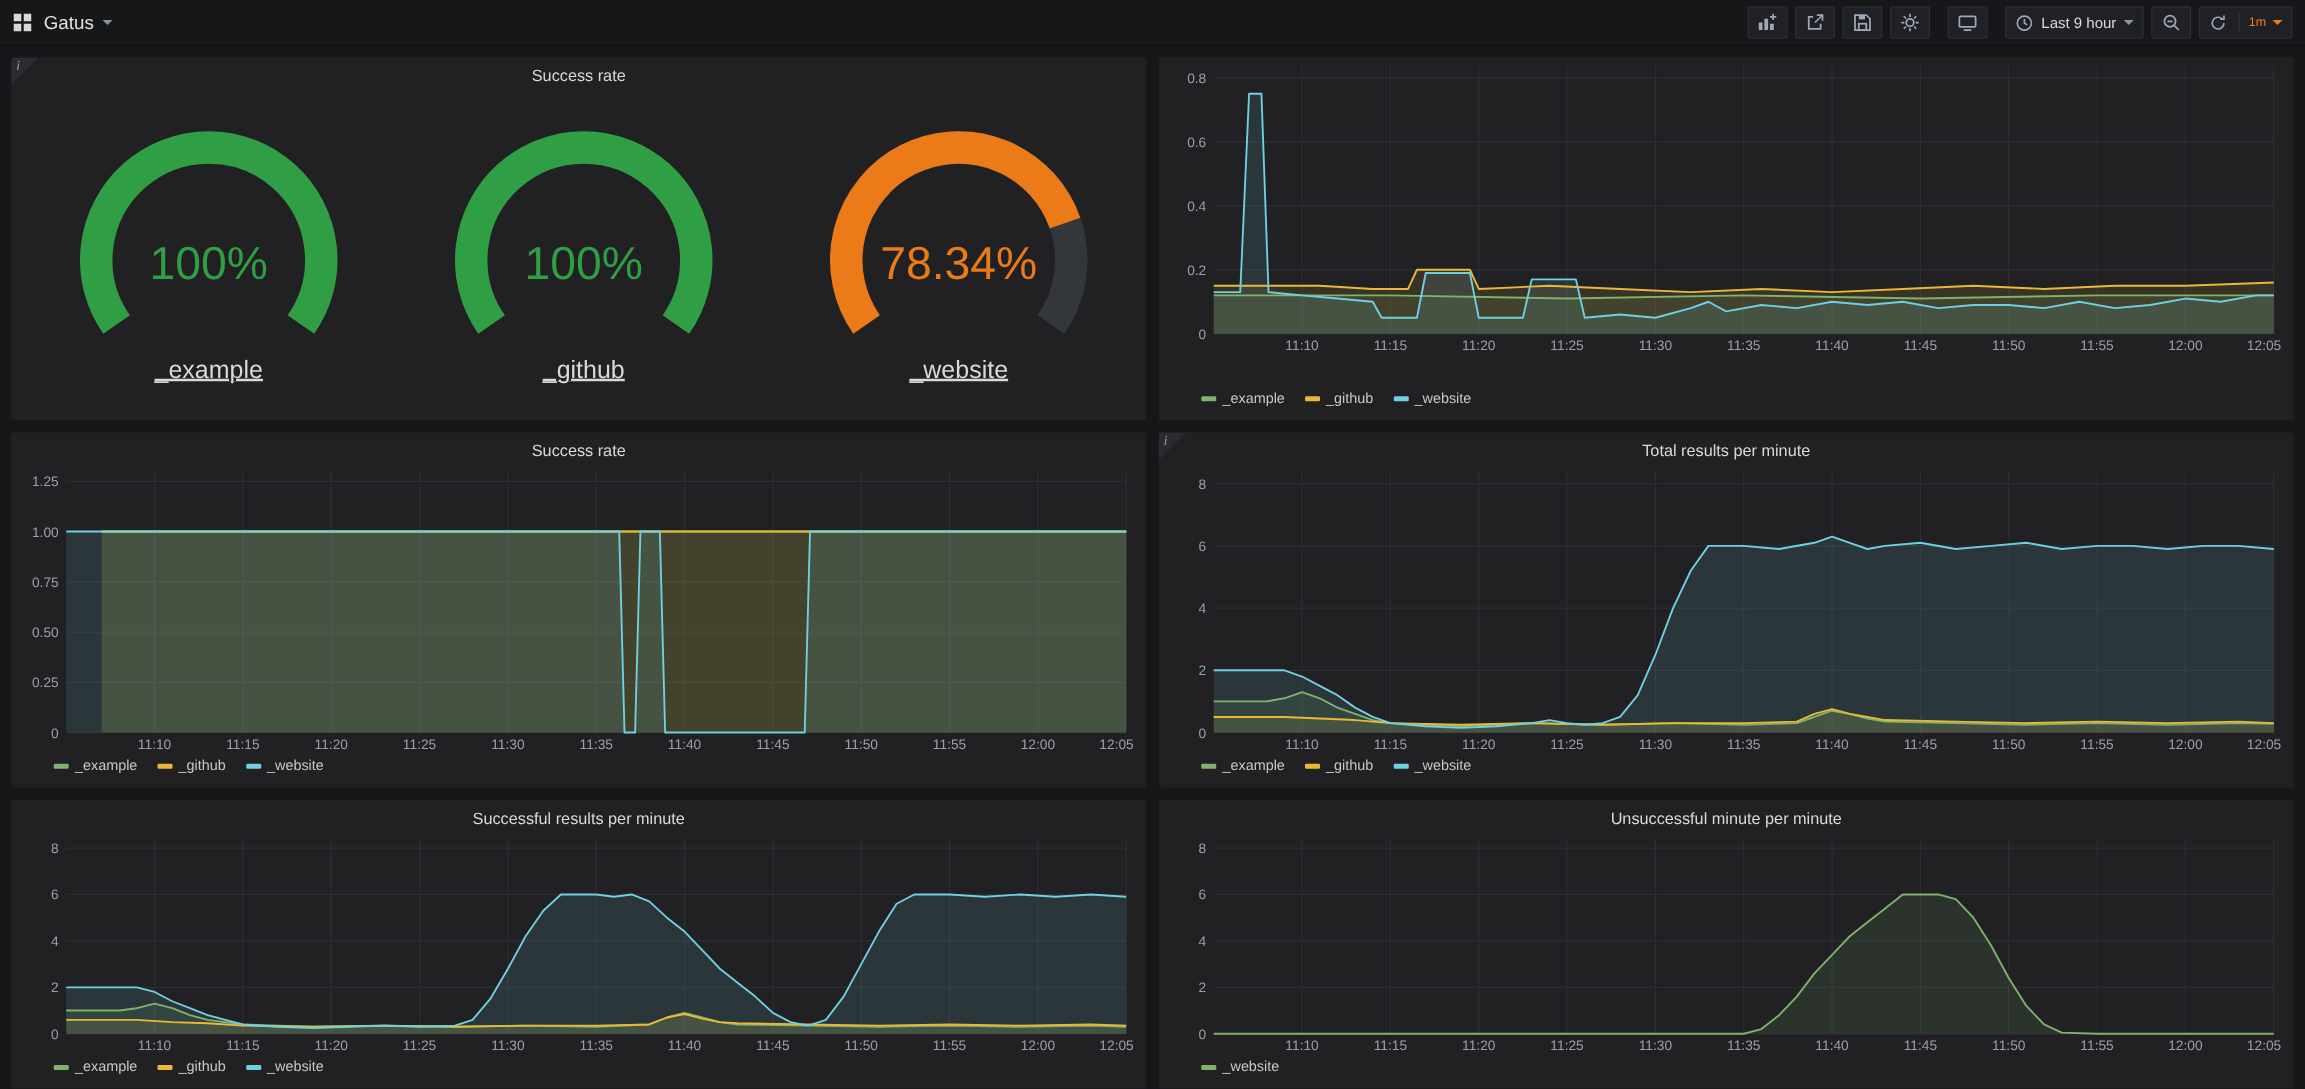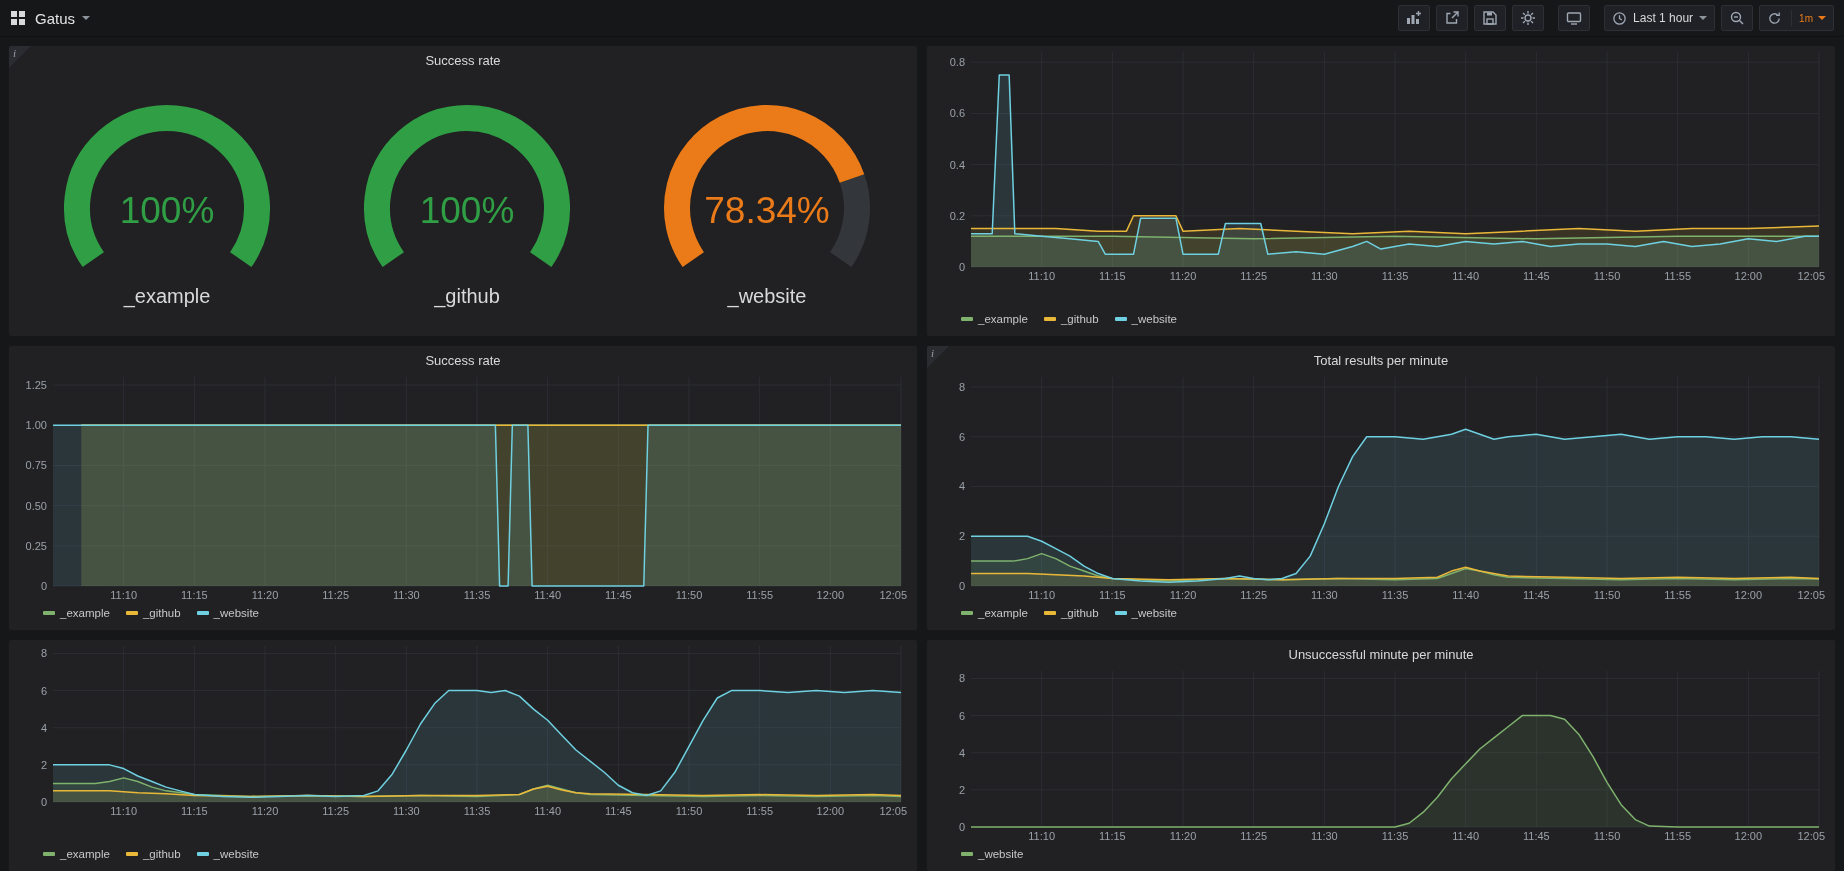--- a/index.html
+++ b/index.html
@@ -32,21 +32,21 @@
   .legend{flex:0 0 18px;display:flex;gap:16px;align-items:center;
     padding:1px 4px 4px 26px;font-size:11.5px;color:#c7c8c9;}
   .legend-item{display:flex;align-items:center;cursor:pointer;}
   .legend-dash{display:inline-block;width:12px;height:4px;margin-right:5px;border-radius:1px;}
   .corner-tri{position:absolute;top:0;left:0;width:0;height:0;
     border-top:22px solid #2a2c31;border-right:22px solid transparent;cursor:pointer;z-index:2;}
   .corner-tri span{position:absolute;top:-21px;left:4px;font-size:11px;font-style:italic;
     font-family:"Liberation Serif",serif;color:#9aa0a6;}
   
   .gauges{flex-direction:row;display:flex;justify-content:space-around;align-items:center;}
-  .gauge{display:flex;flex-direction:column;align-items:center;}
+  .gauge{display:flex;flex-direction:column;align-items:center;text-decoration:underline;}
   .gauge-label{font-size:20px;color:#d8d9da;margin-top:-16px;}
   svg text{font-family:"Liberation Sans",sans-serif;}
 </style>
 </head>
 <body>
 
 <div class="navbar">
   <div class="nav-left">
     <span style="cursor:pointer;display:flex;">
       <svg width="16" height="16" viewBox="0 0 16 16">
@@ -106,21 +106,21 @@
           </svg>
       </span>
     </div>
 
     <div class="nav-group">
       <span class="nav-btn">
         <svg width="15" height="15" viewBox="0 0 16 16">
             <circle class="icon-stroke" cx="8" cy="8" r="6"></circle>
             <path class="icon-stroke" d="M8 4.5V8l2.5 1.5"></path>
           </svg>
-        <span style="color:#d8d9da;">Last 1 hour</span>
+        <span style="color:#d8d9da;">Last 9 hour</span>
         <span class="caret"></span>
       </span>
       <span class="nav-btn">
         <svg width="16" height="16" viewBox="0 0 16 16">
             <circle class="icon-stroke" cx="7" cy="7" r="4.5"></circle>
             <path class="icon-stroke" d="M10.5 10.5L14 14"></path>
             <path class="icon-stroke" d="M5 7h4"></path>
           </svg>
       </span>
       <span class="nav-btn">
@@ -354,20 +354,21 @@
           </span>
           <span class="legend-item">
             <span class="legend-dash" style="background: rgb(110, 208, 224);"></span>
             <span>_website</span>
           </span>
         </div>
     </div>
   </section>
 
   <section class="panel">
+    <header class="panel-title">Successful results per minute</header>
     <div class="panel-body">
       <div class="chart"><svg width="892" height="179" viewBox="0 0 892 179">
             <line x1="36" x2="884" y1="162" y2="162" stroke="#2c2e33" stroke-width="1"></line>
             <text x="30" y="166" fill="#9aa0a8" font-size="11" text-anchor="end">0</text>
             <line x1="36" x2="884" y1="124.85714285714285" y2="124.85714285714285" stroke="#2c2e33" stroke-width="1"></line>
             <text x="30" y="128.85714285714283" fill="#9aa0a8" font-size="11" text-anchor="end">2</text>
             <line x1="36" x2="884" y1="87.71428571428572" y2="87.71428571428572" stroke="#2c2e33" stroke-width="1"></line>
             <text x="30" y="91.71428571428572" fill="#9aa0a8" font-size="11" text-anchor="end">4</text>
             <line x1="36" x2="884" y1="50.57142857142857" y2="50.57142857142857" stroke="#2c2e33" stroke-width="1"></line>
             <text x="30" y="54.57142857142857" fill="#9aa0a8" font-size="11" text-anchor="end">6</text>

